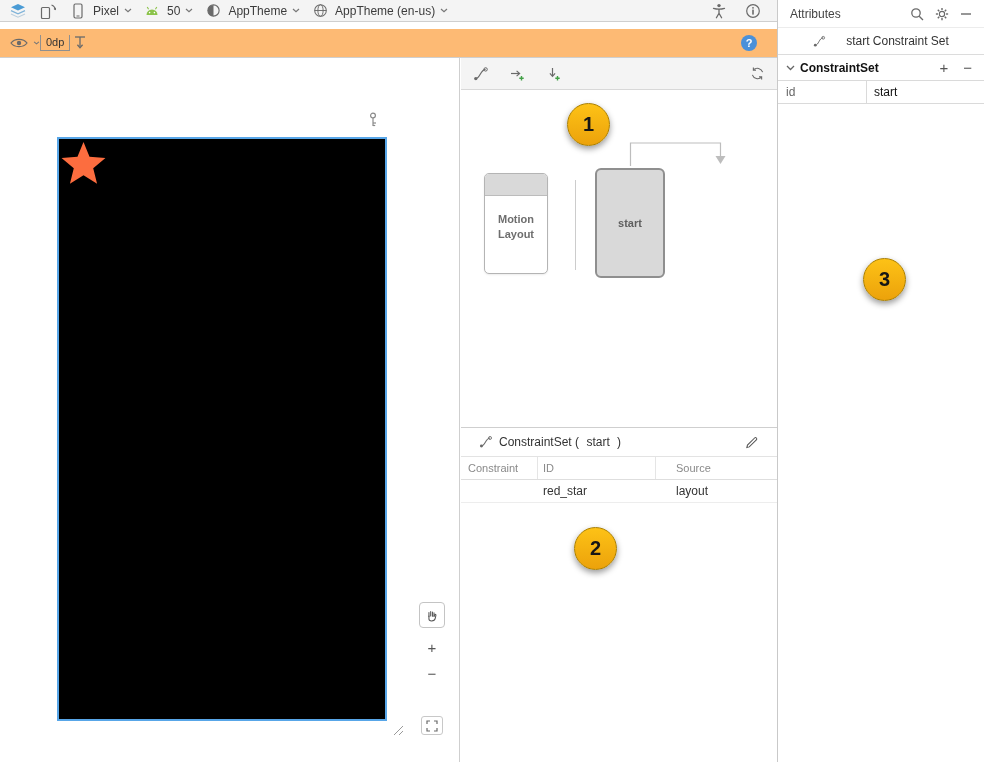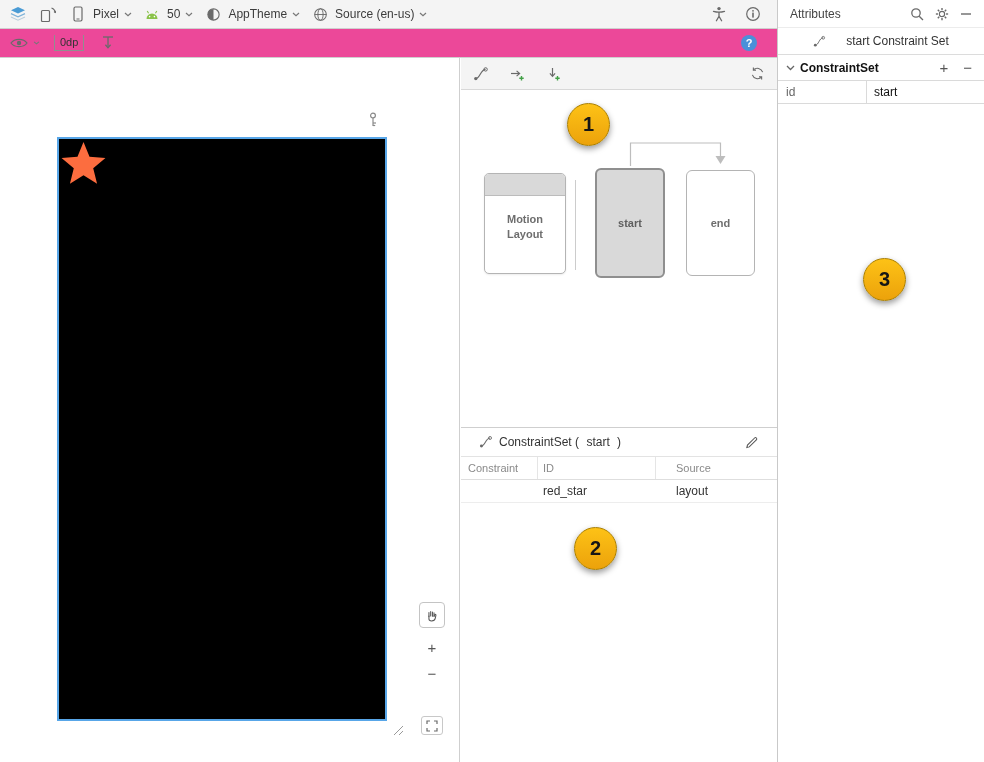--- a/index.html
+++ b/index.html
@@ -1,29 +1,29 @@
 <!DOCTYPE html>
 <html><head>
 <meta charset="utf-8">
 <style>
   html,body{margin:0;padding:0;}
   body{font-family:"Liberation Sans",sans-serif;font-size:12px;color:#333;background:#fff;}
   *{box-sizing:border-box;}
   .app{position:relative;width:984px;height:762px;background:#fff;overflow:hidden;}
 
   
-  .toolbar-top{position:absolute;left:0;top:0;width:777px;height:29px;background:#f4f4f4;
+  .toolbar-top{position:absolute;left:0;top:0;width:777px;height:22px;background:#f4f4f4;
     border-bottom:1px solid #cfcfcf;display:flex;align-items:center;padding:0 8px;gap:10px;}
   .tb-group{display:flex;align-items:center;gap:5px;cursor:default;}
   .tb-icon{display:flex;align-items:center;justify-content:center;width:20px;height:20px;}
   .tb-right{margin-left:auto;display:flex;align-items:center;gap:14px;padding-right:6px;}
   .tb-label{color:#3c3c3c;}
 
-  .toolbar-design{position:absolute;left:0;top:29px;width:777px;height:29px;background:#ec4899;
-    border-bottom:1px solid #cfcfcf;display:flex;align-items:center;padding:0 10px;gap:14px;}
+  .toolbar-design{position:absolute;left:0;top:29px;width:777px;height:29px;background:#fdba74;
+    border-bottom:1px solid #cfcfcf;display:flex;align-items:center;padding:0 10px;}
   .margin-default{font-size:11px;color:#333;border-left:1px solid #8f8f8f;border-right:1px solid #8f8f8f;
     border-bottom:1px solid #8f8f8f;padding:2px 5px 2px;line-height:11px;}
   .help-circle{margin-left:auto;margin-right:10px;width:16px;height:16px;border-radius:50%;
     background:#4a90d9;color:#fff;font-size:11px;font-weight:bold;display:flex;align-items:center;justify-content:center;}
 
   
   .design-area{position:absolute;left:0;top:58px;width:460px;height:704px;background:#fff;
     border-right:1px solid #cfcfcf;}
   .key-icon{position:absolute;left:368px;top:54px;}
   .phone{position:absolute;left:57px;top:79px;width:330px;height:584px;background:#000;
@@ -38,21 +38,21 @@
     border-radius:3px;background:#fff;display:flex;align-items:center;justify-content:center;}
   .resize-handle{position:absolute;left:390px;top:664px;}
 
   
   .motion-panel{position:absolute;left:461px;top:58px;width:316px;height:704px;background:#fff;}
   .me-toolbar{height:32px;background:#f4f4f4;border-bottom:1px solid #d8d8d8;display:flex;
     align-items:center;padding:0 10px;gap:16px;}
   .me-cycle{margin-left:auto;}
   .me-graph{position:relative;height:337px;background:#fff;overflow:hidden;}
   .transition-svg{position:absolute;left:0;top:0;}
-  .ml-box{position:absolute;left:23px;top:83px;width:82px;height:101px;background:#fff;
+  .ml-box{position:absolute;left:23px;top:83px;width:64px;height:101px;background:#fff;
     border:1px solid #b4b4b4;border-radius:5px;overflow:hidden;box-shadow:0 1px 2px rgba(0,0,0,0.08);}
   .ml-band{height:22px;background:#d9d9d9;border-bottom:1px solid #bcbcbc;}
   .ml-lbl{margin-top:16px;text-align:center;color:#6e6e6e;font-weight:bold;font-size:11px;line-height:15px;}
   .divider-v{position:absolute;left:114px;top:90px;height:90px;border-left:1px solid #ccc;}
   .start-box{position:absolute;left:134px;top:78px;width:70px;height:110px;background:#d9d9d9;
     border:2px solid #8f8f8f;border-radius:6px;display:flex;align-items:center;justify-content:center;
     color:#5f5f5f;font-weight:bold;font-size:11px;}
   .end-box{position:absolute;left:225px;top:80px;width:69px;height:106px;background:#fff;
     border:1px solid #b4b4b4;border-radius:6px;display:flex;align-items:center;justify-content:center;
     color:#6e6e6e;font-weight:bold;font-size:11px;}
@@ -155,21 +155,21 @@
         </svg>
     </div>
     <div class="tb-group">
       <span class="tb-icon">
         <svg width="15" height="15" viewBox="0 0 16 16">
           <circle cx="8" cy="8" r="6.2" fill="none" stroke="#6a6a6a" stroke-width="1.1"></circle>
           <ellipse cx="8" cy="8" rx="2.8" ry="6.2" fill="none" stroke="#6a6a6a" stroke-width="1"></ellipse>
           <line x1="1.8" y1="8" x2="14.2" y2="8" stroke="#6a6a6a" stroke-width="1"></line>
         </svg>
       </span>
-      <span class="tb-label">Source (en-us)</span>
+      <span class="tb-label">AppTheme (en-us)</span>
       <svg width="8" height="5" viewBox="0 0 8 5">
           <path d="M1 1l3 2.6L7 1" fill="none" stroke="#777" stroke-width="1.2"></path>
         </svg>
     </div>
     <div class="tb-right">
       <span class="tb-icon">
         <svg width="14" height="16" viewBox="0 0 14 16">
           <circle cx="7" cy="2.6" r="1.7" fill="#6a6a6a"></circle>
           <path d="M1.5 5.4c3.4 1 7.6 1 11 0M7 6.2v4M7 10.2l-2.6 4.6M7 10.2l2.6 4.6" fill="none" stroke="#6a6a6a" stroke-width="1.3" stroke-linecap="round"></path>
         </svg>
@@ -286,23 +286,20 @@
       <div class="ml-box">
         <div class="ml-band"></div>
         <div class="ml-lbl">
           <div>Motion</div>
           <div>Layout</div>
         </div>
       </div>
       <div class="divider-v"></div>
       <div class="start-box">
         <span>start</span>
-      </div>
-      <div class="end-box">
-        <span>end</span>
       </div>
 
       <div class="callout callout-1">1</div>
     </div>
 
     <div class="cs-header">
       <svg width="14" height="14" viewBox="0 0 16 16">
         <path d="M2.8 12.6C7 12.6 7.6 3.4 12.6 3.4" fill="none" stroke="#6a6a6a" stroke-width="1.2"></path>
         <circle cx="2.8" cy="12.6" r="1.7" fill="#6a6a6a"></circle>
         <circle cx="12.6" cy="3.4" r="1.7" fill="none" stroke="#6a6a6a"></circle>

